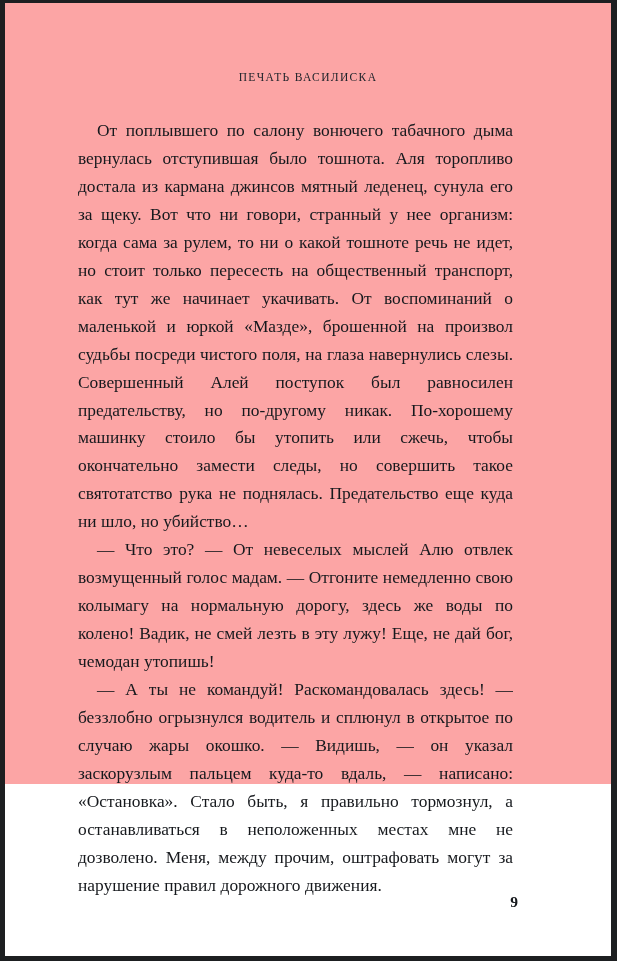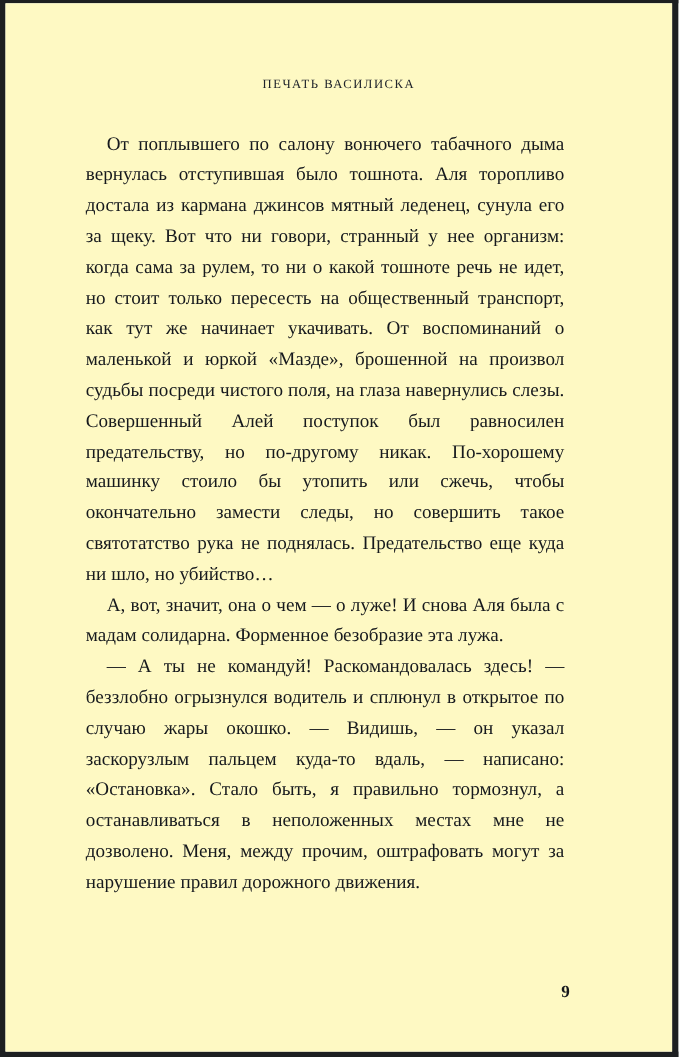--- a/index.html
+++ b/index.html
@@ -41,22 +41,22 @@
     left: 0; top: 0;
     width: 617px; height: 3px;
     background: #1d1f21;
   }
 
   .paper {
     position: absolute;
     left: 5px;
     top: 3px;
     width: 606px;
-    height: 953px;
-    background: #fef9c3;
+    height: 781px;
+    background: #fca5a5;
   }
 
   .running-head {
     position: absolute;
     left: 0;
     top: 68px;
     width: 606px;
     text-align: center;
     font-family: "Liberation Serif", "DejaVu Serif", serif;
     font-size: 11.5px;
@@ -115,20 +115,20 @@
   <div class="edge-left"></div>
   <div class="edge-right"></div>
   <div class="edge-bottom"></div>
 
   <div class="paper">
 
     <div class="running-head">ПЕЧАТЬ ВАСИЛИСКА</div>
 
     <div class="text-column">
       <p>От поплывшего по салону вонючего табачного дыма вернулась отступившая было тошнота. Аля торопливо достала из кармана джинсов мятный леденец, сунула его за щеку. Вот что ни говори, странный у нее организм: когда сама за рулем, то ни о какой тошноте речь не идет, но стоит только пересесть на общественный транспорт, как тут же начинает укачивать. От воспоминаний о маленькой и юркой «Мазде», брошенной на произвол судьбы посреди чистого поля, на глаза навернулись слезы. Совершенный Алей поступок был равносилен предательству, но по-другому никак. По-хорошему машинку стоило бы утопить или сжечь, чтобы окончательно замести следы, но совершить такое святотатство рука не поднялась. Предательство еще куда ни шло, но убийство…</p>
-      <p>А, вот, значит, она о чем — о луже! И снова Аля была с мадам солидарна. Форменное безобразие эта лужа.</p>
+      <p>— Что это? — От невеселых мыслей Алю отвлек возмущенный голос мадам. — Отгоните немедленно свою колымагу на нормальную дорогу, здесь же воды по колено! Вадик, не смей лезть в эту лужу! Еще, не дай бог, чемодан утопишь!</p>
       <p>— А ты не командуй! Раскомандовалась здесь! — беззлобно огрызнулся водитель и сплюнул в открытое по случаю жары окошко. — Видишь, — он указал заскорузлым пальцем куда-то вдаль, — написано: «Остановка». Стало быть, я правильно тормознул, а останавливаться в неположенных местах мне не дозволено. Меня, между прочим, оштрафовать могут за нарушение правил дорожного движения.</p>
     </div>
 
     <div class="page-number">9</div>
 
   </div>
 </div>
 
 </body></html>

